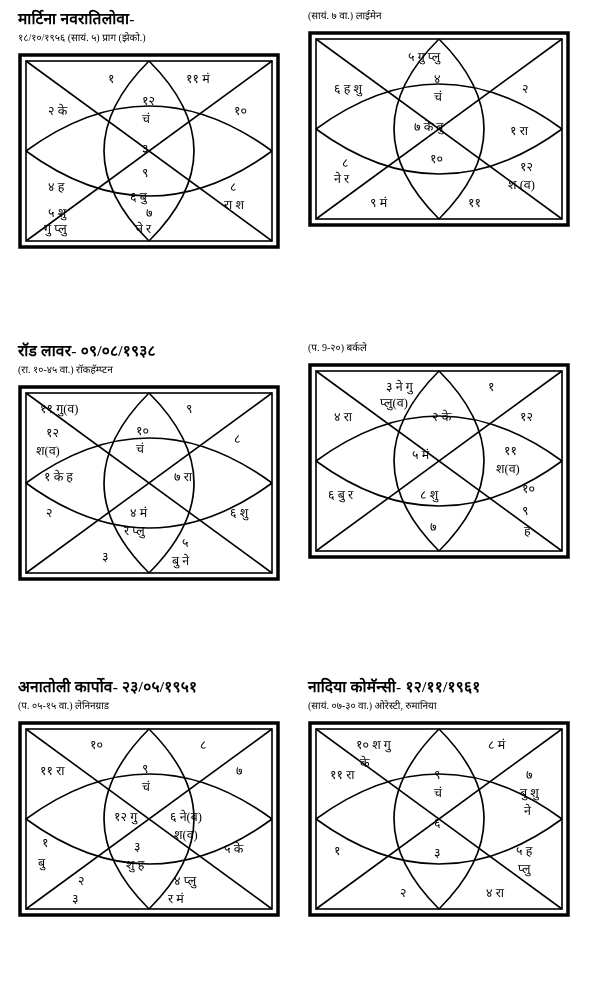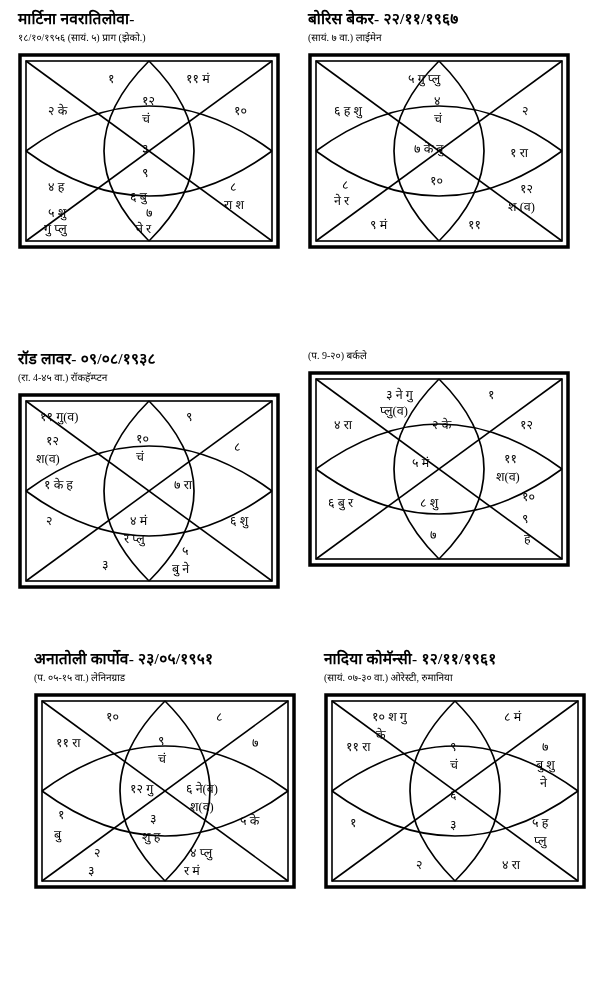--- a/index.html
+++ b/index.html
@@ -20,22 +20,22 @@
     width: 600px;
     height: 992px;
     padding: 2px;
   }
   .block {
     position: absolute;
     width: 280px;
   }
   
   .r1 { top: 8px; }
-  .r2 { top: 348px; }
-  .r3 { top: 648px; margin-left: 16px; }
+  .r2 { top: 340px; }
+  .r3 { top: 676px; }
   .c1 { left: 18px; }
   .c2 { left: 308px; }
 
   .hdr-name {
     font-size: 15.5px;
     font-weight: bold;
     line-height: 1.45;
     letter-spacing: 0.2px;
     white-space: nowrap;
   }
@@ -98,21 +98,20 @@
         <text class="cell-text" x="206" y="156">रा श</text>
         <text class="cell-text" x="30" y="164">५ शु</text>
         <text class="cell-text" x="26" y="180">गु प्लु</text>
         <text class="cell-text" x="128" y="164">७</text>
         <text class="cell-text" x="118" y="180">ने र</text>
       </svg>
     </div>
   </div>
 
   <div class="block r1 c2">
-    <div class="hdr-name">बोरिस बेकर- २२/११/१९६७</div>
     <div class="hdr-sub">(सायं. ७ वा.) लाईमेन</div>
     <div class="chart-wrap">
       <svg class="chart" width="262" height="196" viewBox="0 0 262 196">
         <rect x="2" y="2" width="258" height="192" fill="none" stroke="#000" stroke-width="3.5"></rect>
         <rect x="8" y="8" width="246" height="180" fill="none" stroke="#000" stroke-width="1.6"></rect>
         <line x1="8" y1="8" x2="254" y2="188" stroke="#000" stroke-width="1.6"></line>
         <line x1="254" y1="8" x2="8" y2="188" stroke="#000" stroke-width="1.6"></line>
         <path d="M8,98 Q131,8 254,98" fill="none" stroke="#000" stroke-width="1.6"></path>
         <path d="M8,98 Q131,188 254,98" fill="none" stroke="#000" stroke-width="1.6"></path>
         <path d="M131,8 Q41,98 131,188" fill="none" stroke="#000" stroke-width="1.6"></path>
@@ -130,21 +129,21 @@
         <text class="cell-text" x="212" y="140">१२</text>
         <text class="cell-text" x="200" y="158">श (व)</text>
         <text class="cell-text" x="62" y="176">९ मं</text>
         <text class="cell-text" x="160" y="176">११</text>
       </svg>
     </div>
   </div>
 
   <div class="block r2 c1">
     <div class="hdr-name">रॉड लावर- ०९/०८/१९३८</div>
-    <div class="hdr-sub">(रा. 4-४५ वा.) रॉकहॅम्प्टन</div>
+    <div class="hdr-sub">(रा. १०-४५ वा.) रॉकहॅम्प्टन</div>
     <div class="chart-wrap">
       <svg class="chart" width="262" height="196" viewBox="0 0 262 196">
         <rect x="2" y="2" width="258" height="192" fill="none" stroke="#000" stroke-width="3.5"></rect>
         <rect x="8" y="8" width="246" height="180" fill="none" stroke="#000" stroke-width="1.6"></rect>
         <line x1="8" y1="8" x2="254" y2="188" stroke="#000" stroke-width="1.6"></line>
         <line x1="254" y1="8" x2="8" y2="188" stroke="#000" stroke-width="1.6"></line>
         <path d="M8,98 Q131,8 254,98" fill="none" stroke="#000" stroke-width="1.6"></path>
         <path d="M8,98 Q131,188 254,98" fill="none" stroke="#000" stroke-width="1.6"></path>
         <path d="M131,8 Q41,98 131,188" fill="none" stroke="#000" stroke-width="1.6"></path>
         <path d="M131,8 Q221,98 131,188" fill="none" stroke="#000" stroke-width="1.6"></path>

